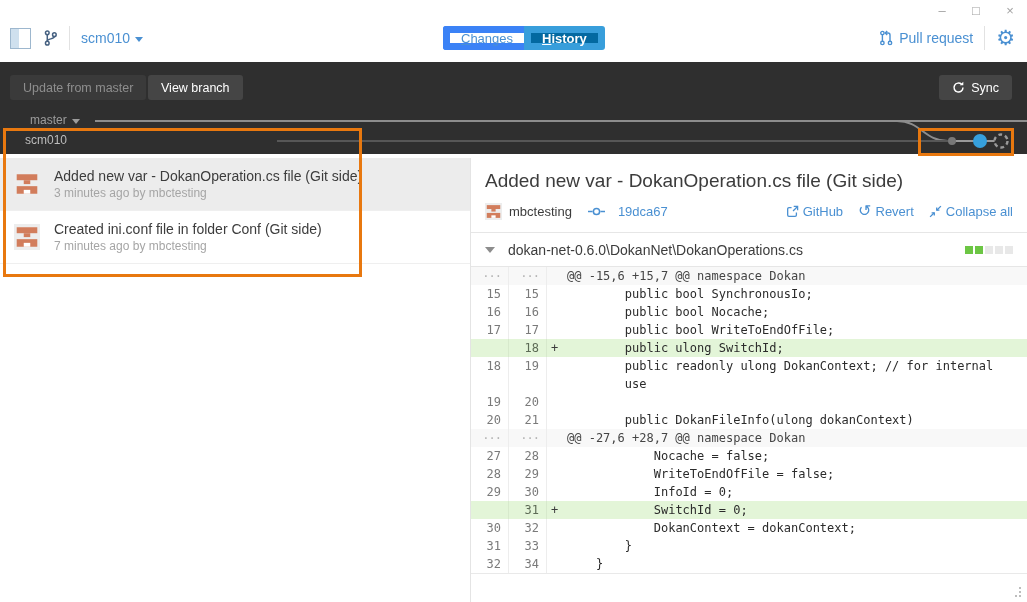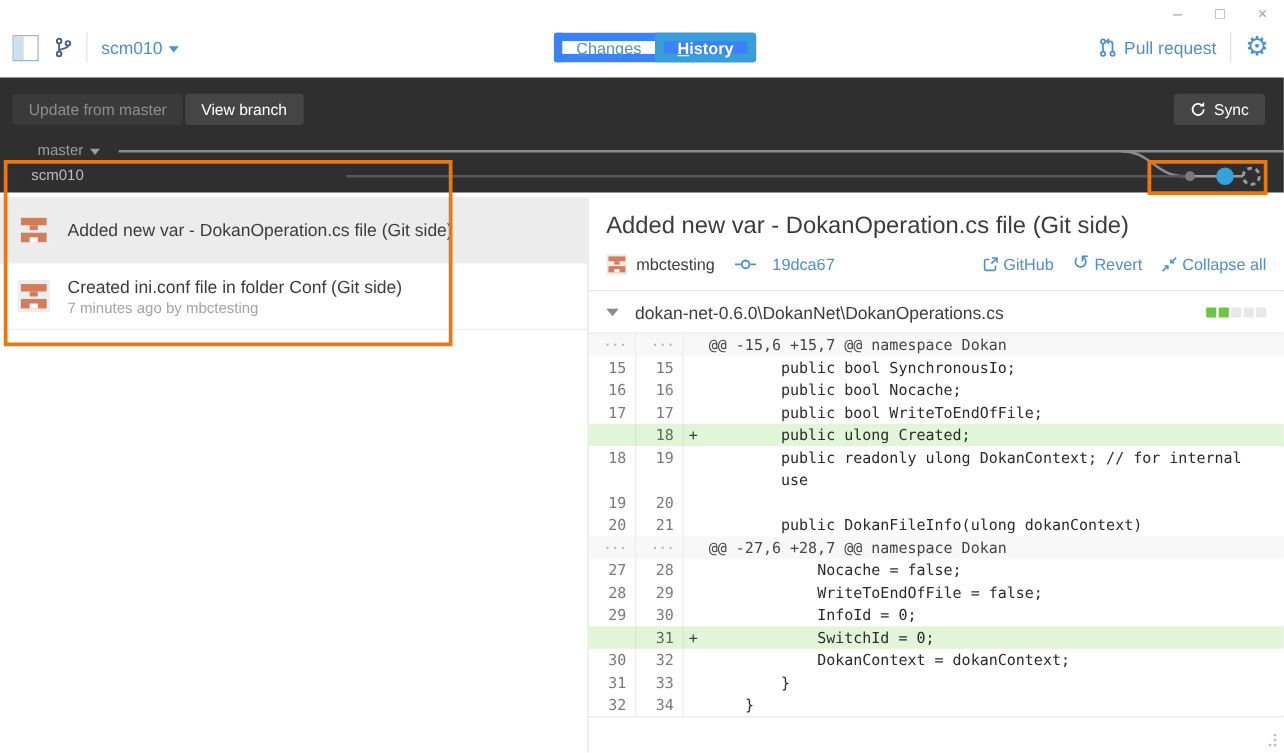--- a/index.html
+++ b/index.html
@@ -16,21 +16,21 @@
   .app-box{width:19px;height:19px;border:1.5px solid #9db7ce;background:#fff;position:relative;}
   .app-box .half{position:absolute;left:0;top:0;width:8px;height:100%;background:#cfe0ee;}
   .tb-sep{width:1px;height:24px;background:#e2e2e2;margin:0 11px;}
   .branch-glyph{margin-left:12px;display:flex;align-items:center;}
   .repo-switch{display:flex;align-items:center;color:#4a90d2;font-size:14px;cursor:pointer;}
   .caret{width:0;height:0;border-left:4px solid transparent;border-right:4px solid transparent;border-top:5px solid #4a90d2;margin-left:5px;margin-top:2px;}
   .tabs{position:absolute;left:443px;top:26px;display:flex;height:24px;}
   .tab{display:flex;align-items:center;justify-content:center;padding:0 11px;font-size:13px;border:7px solid #3b82f6;background:#fff;color:#4a90d2;cursor:pointer;}
   .tab .lbl{display:block;}
   .tab .lbl::first-letter{text-decoration:underline;}
-  .tab.active{background:#3b82f6;border-color:#389edb;color:#fff;font-weight:bold;}
+  .tab.active{background:#0369a1;border-color:#389edb;color:#fff;font-weight:bold;}
   .tab:first-child{border-radius:3px 0 0 3px;border-right:none;}
   .tab:last-child{border-radius:0 3px 3px 0;}
   .tb-right{position:absolute;right:12px;top:25px;display:flex;align-items:center;height:26px;}
   .pr-link{display:flex;align-items:center;color:#4a90d2;font-size:14px;cursor:pointer;}
   .pr-link svg{margin-right:6px;}
   .gear{color:#4a90d2;font-size:21px;line-height:22px;cursor:pointer;}
   
   .darkbar{position:absolute;top:62px;left:0;width:1027px;height:92px;background:#2f2f2f;}
   .dark-btn{position:absolute;top:13px;height:25px;border:none;border-radius:3px;font-size:12.5px;padding:0 13px;font-family:"Liberation Sans",sans-serif;cursor:pointer;}
   .btn-update{left:10px;background:#3a3a3a;color:#8e8e8e;}
@@ -183,20 +183,21 @@
   <div class="commit-item selected">
     <svg class="avatar" width="26" height="26" viewBox="0 0 24 24">
       <rect width="24" height="24" fill="#ededed"></rect>
       <rect x="2.5" y="3" width="19" height="5.5" fill="#d27d5c"></rect>
       <rect x="9" y="8.5" width="6" height="3.6" fill="#d27d5c"></rect>
       <rect x="2.5" y="14" width="19" height="7" fill="#d27d5c"></rect>
       <rect x="9" y="17.4" width="6" height="3.6" fill="#ffffff"></rect>
     </svg>
     <span class="txt">
       <div class="commit-title">Added new var - DokanOperation.cs file (Git side)</div>
+      <div class="commit-meta">3 minutes ago by mbctesting</div>
     </span>
   </div>
 
   <div class="commit-item">
     <svg class="avatar" width="26" height="26" viewBox="0 0 24 24">
       <rect width="24" height="24" fill="#ededed"></rect>
       <rect x="2.5" y="3" width="19" height="5.5" fill="#d27d5c"></rect>
       <rect x="9" y="8.5" width="6" height="3.6" fill="#d27d5c"></rect>
       <rect x="2.5" y="14" width="19" height="7" fill="#d27d5c"></rect>
       <rect x="9" y="17.4" width="6" height="3.6" fill="#ffffff"></rect>
@@ -294,21 +295,21 @@
             <div class="drow">
               <div class="dn old">17</div>
               <div class="dn new">17</div>
               <div class="dsign"></div>
               <div class="dcode">        public bool WriteToEndOfFile;</div>
             </div>
             <div class="drow add">
               <div class="dn old"></div>
               <div class="dn new">18</div>
               <div class="dsign">+</div>
-              <div class="dcode">        public ulong Created;</div>
+              <div class="dcode">        public ulong SwitchId;</div>
             </div>
             <div class="drow">
               <div class="dn old">18</div>
               <div class="dn new">19</div>
               <div class="dsign"></div>
               <div class="dcode">        public readonly ulong DokanContext; // for internal
         use</div>
             </div>
             <div class="drow">
               <div class="dn old">19</div>

